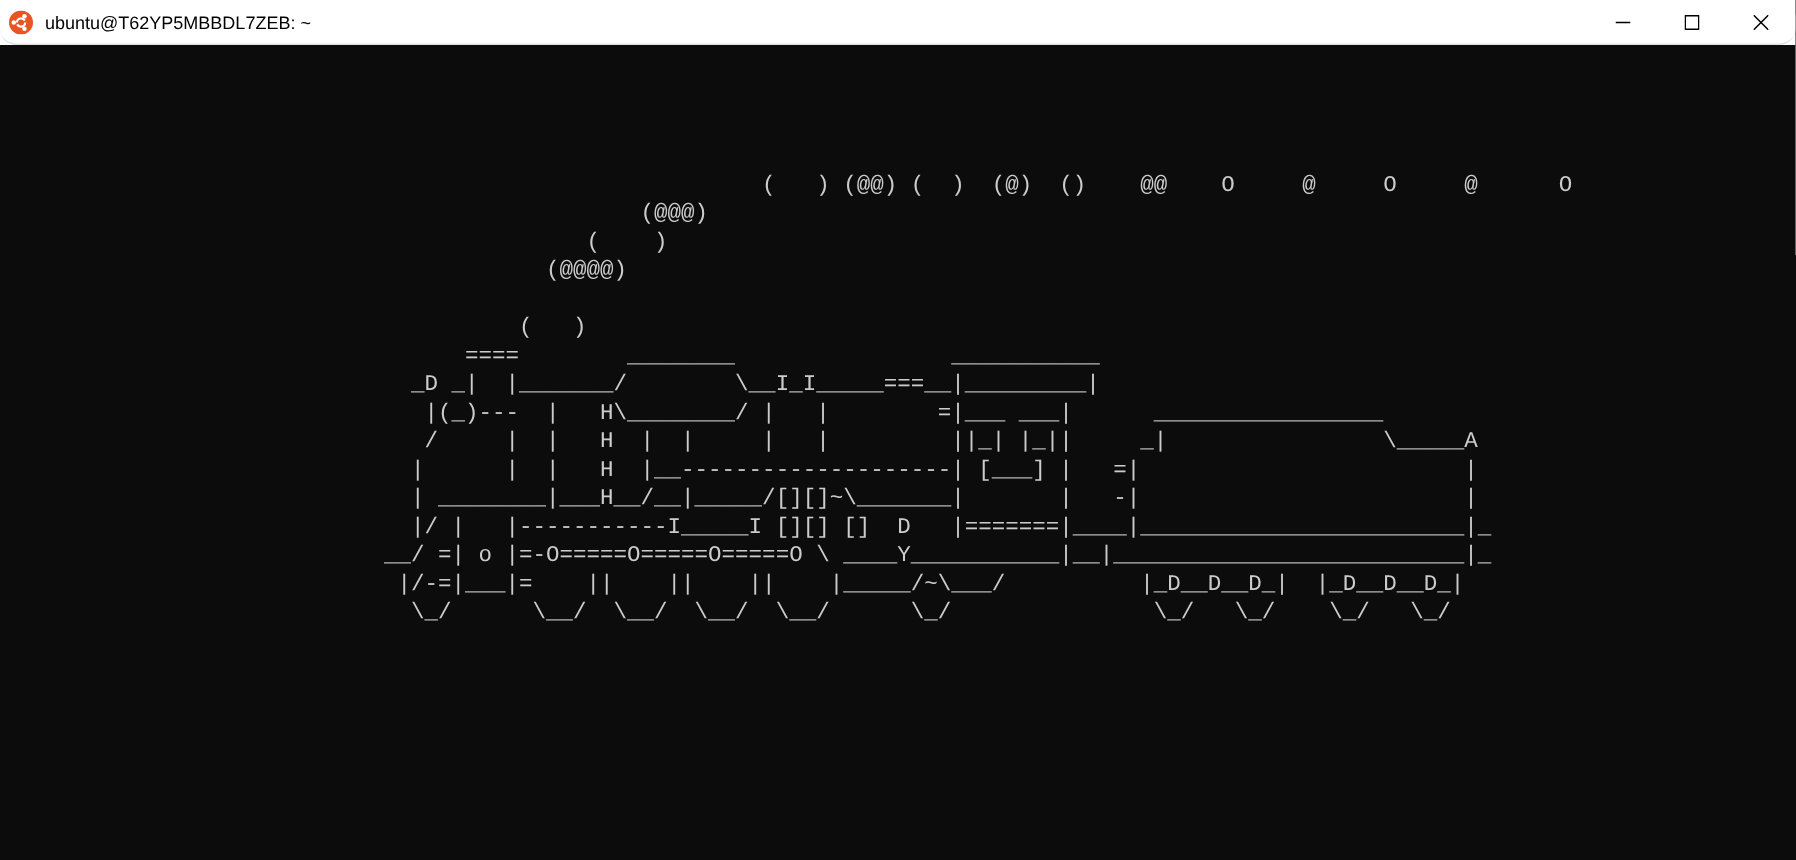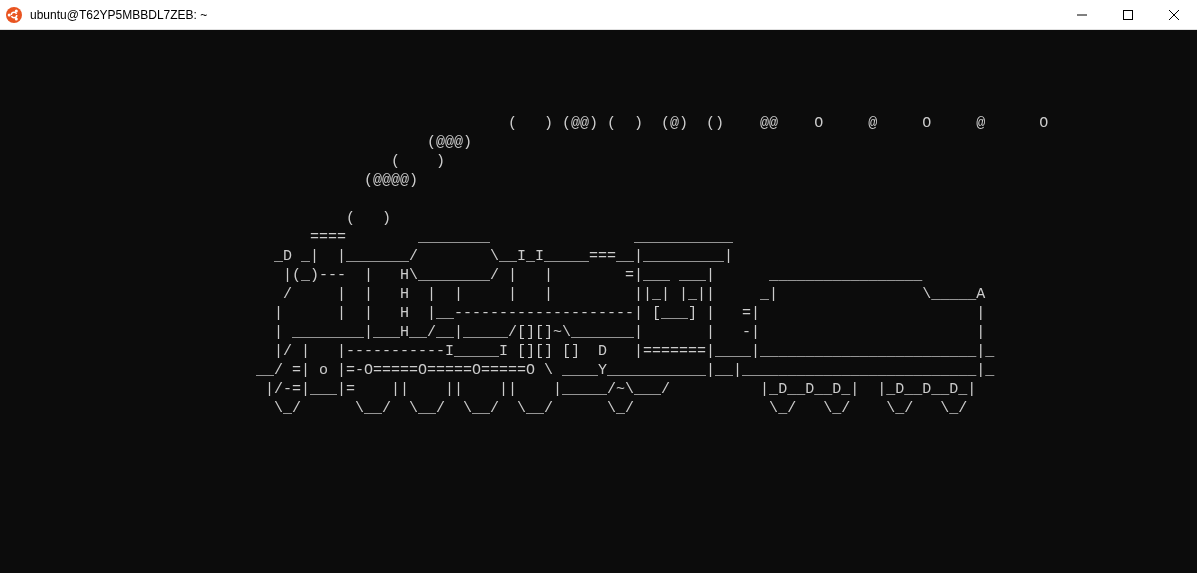--- a/index.html
+++ b/index.html
@@ -17,20 +17,21 @@
       flex-direction: column;
     }
     .titlebar {
       height: 30px;
       background: #ffffff;
       display: flex;
       align-items: center;
       padding: 0 0 0 6px;
       border-bottom: 1px solid #e0e0e0;
       user-select: none;
+      border-radius: 11px;
     }
     .titlebar-icon {
       width: 16px;
       height: 16px;
       margin-right: 8px;
       flex-shrink: 0;
     }
     .titlebar-title {
       font-size: 12px;
       color: #000000;

